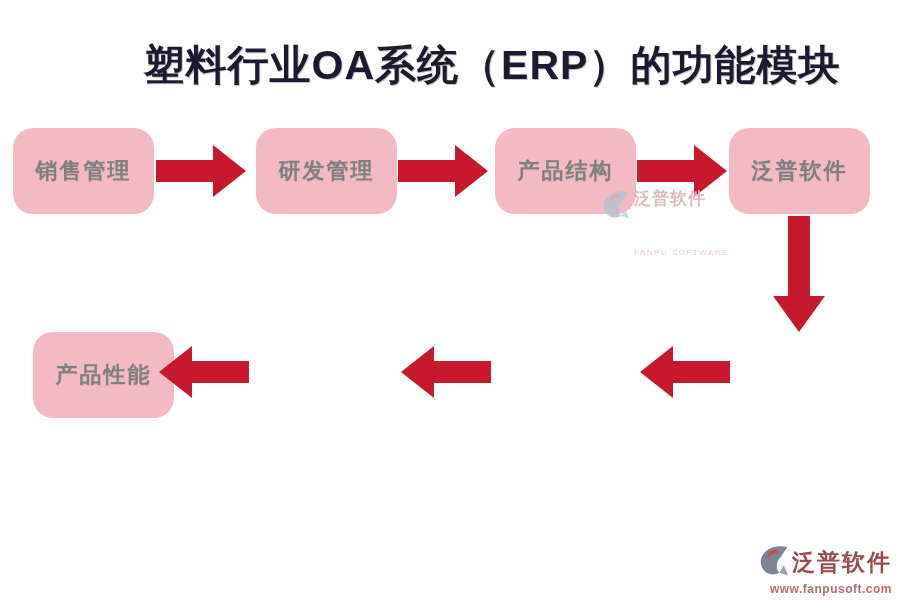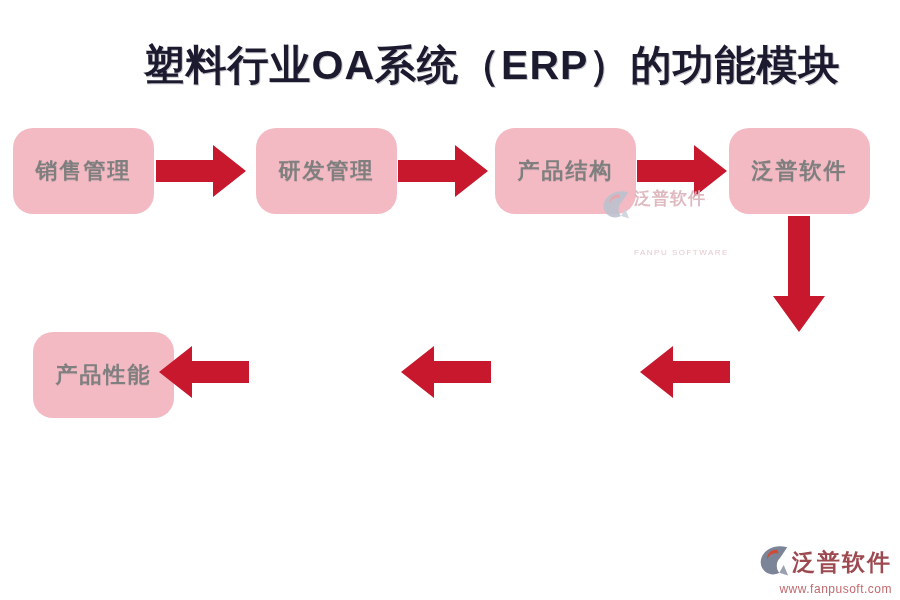--- a/index.html
+++ b/index.html
@@ -44,21 +44,21 @@
   .watermark .wm-text{margin-left:4px;display:flex;flex-direction:column;}
   .wm-name{font-size:17px;font-weight:bold;color:#dbb2b9;letter-spacing:1px;line-height:19px;}
   .wm-sub{font-size:8px;color:#e4c4c9;letter-spacing:1.5px;line-height:9px;margin-top:40px;}
 
   .footer-logo{
     position:absolute;right:8px;bottom:4px;
     display:flex;flex-direction:column;align-items:flex-end;
   }
   .footer-logo .fl-row{display:flex;align-items:center;}
   .fl-name{font-size:23px;font-weight:bold;color:#9c4950;letter-spacing:2px;margin-left:3px;}
-  .fl-url{font-size:12px;font-weight:normal;color:#c06a6e;letter-spacing:.5px;margin-top:1px;text-align:right;}
+  .fl-url{font-size:12px;font-weight:bold;color:#c06a6e;letter-spacing:.5px;margin-top:1px;text-align:right;}
 </style>
 </head>
 <body>
 
 <div class="stage">
 
   <div class="diagram-title">塑料行业OA系统（ERP）的功能模块</div>
 
   <div class="node c1 r1">
     <span>销售管理</span>

